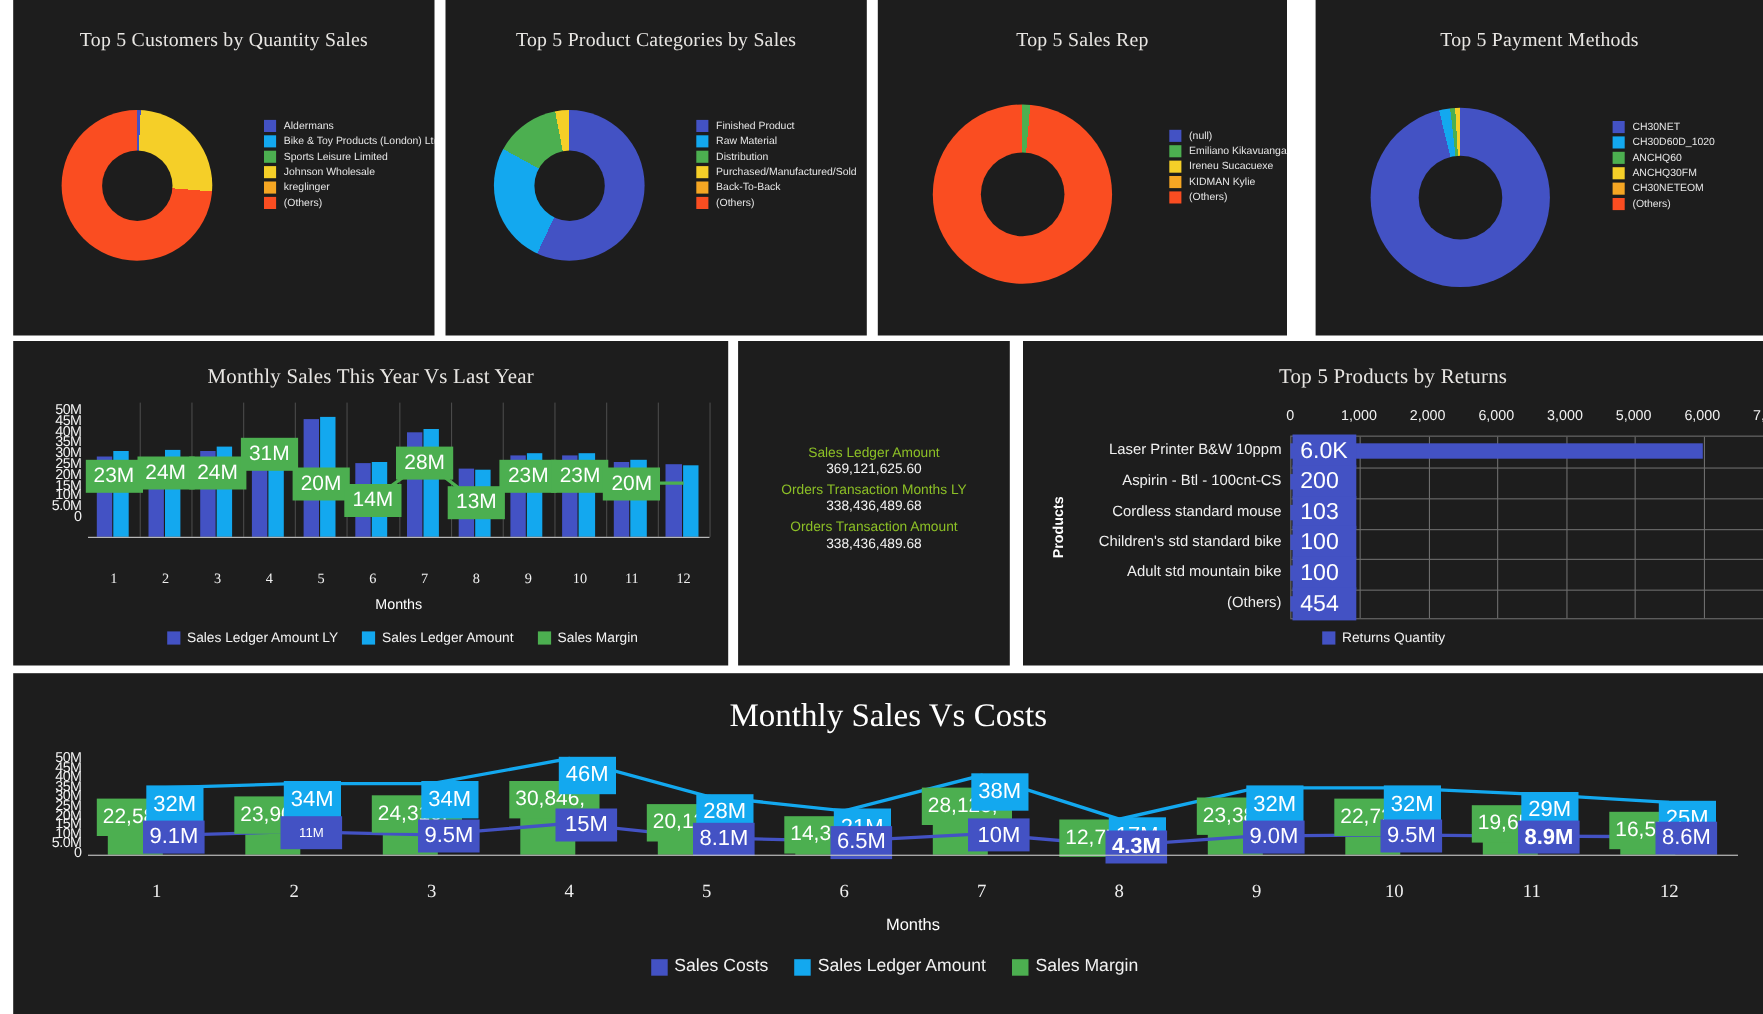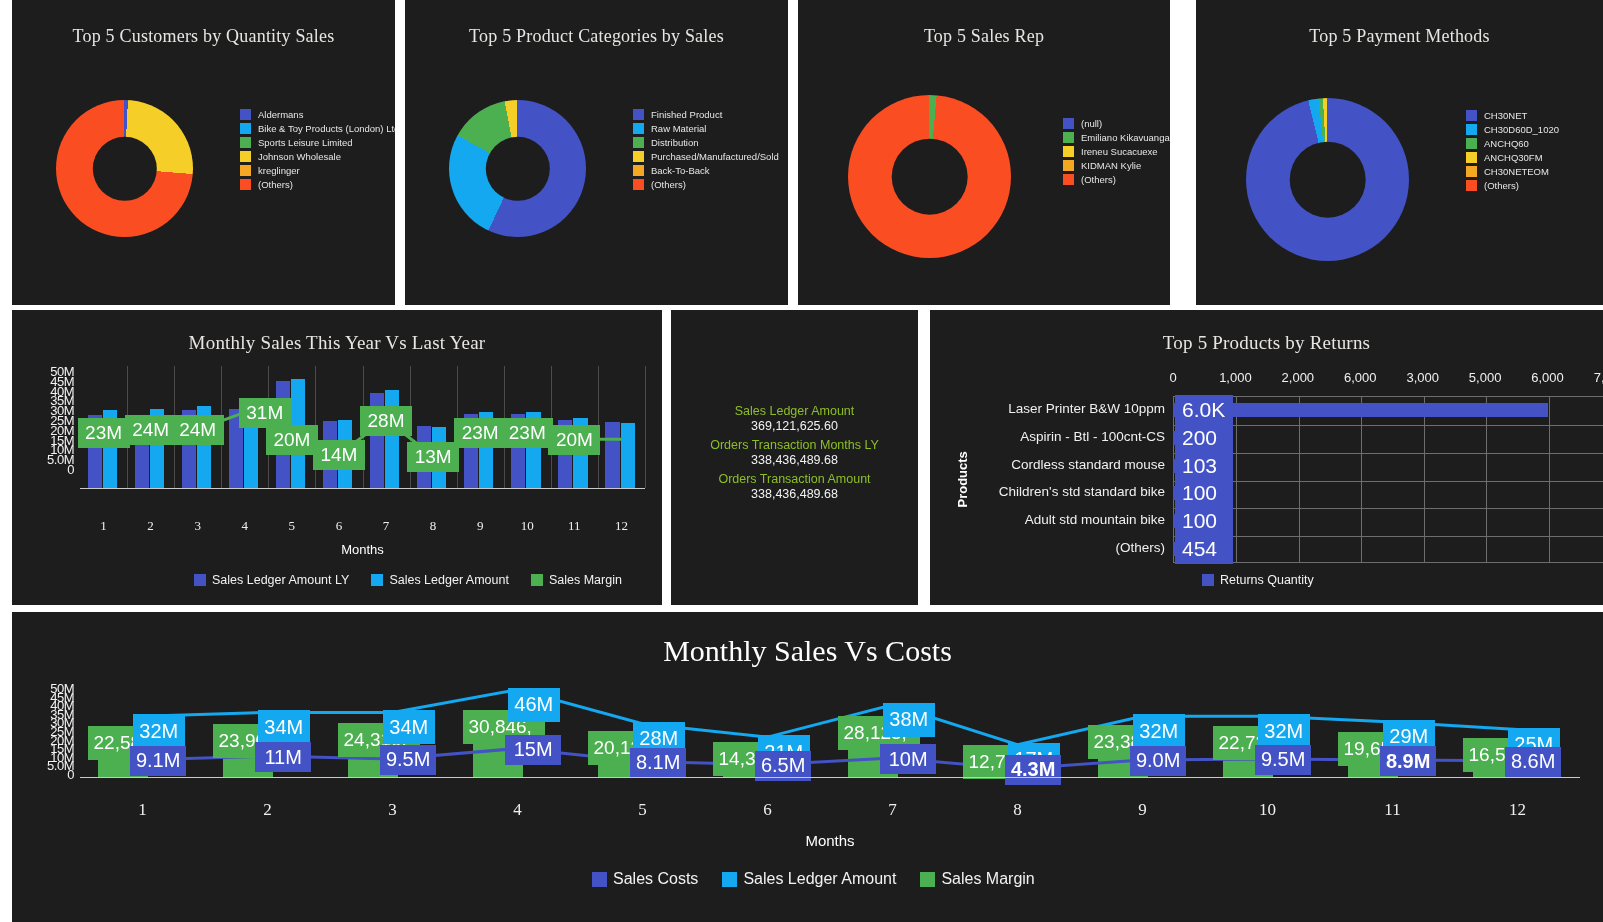--- a/index.html
+++ b/index.html
@@ -272,36 +272,36 @@
         <div class="bar" style="left: 478.367px; width: 14.125px; height: 68.32px; background: rgb(67, 82, 196);"></div>
         <div class="bar" style="left: 493.492px; width: 14.125px; height: 69.54px; background: rgb(19, 168, 239);"></div>
         <div class="bar" style="left: 525.45px; width: 14.125px; height: 65.88px; background: rgb(67, 82, 196);"></div>
         <div class="bar" style="left: 540.575px; width: 14.125px; height: 64.66px; background: rgb(19, 168, 239);"></div>
         <svg style="position: absolute; left: 0px; top: 0px; width: 565px; height: 122px; overflow: visible;">
           <polyline points="23.541666666666668,65.88 70.625,63.440000000000005 117.70833333333334,63.440000000000005 164.79166666666666,46.36 211.875,73.19999999999999 258.95833333333337,87.84 306.0416666666667,53.67999999999999 353.12500000000006,90.28 400.20833333333337,65.88 447.2916666666667,65.88 494.37500000000006,73.19999999999999 541.4583333333334,73.19999999999999" fill="none" stroke="#4caf50" stroke-width="3"></polyline>
         </svg>
         <div class="mlabel" style="left: -2.45833px; top: 51.88px; width: 52px; height: 30px; font-size: 19px;">23M</div>
         <div class="mlabel" style="left: 44.625px; top: 49.44px; width: 52px; height: 30px; font-size: 19px;">24M</div>
         <div class="mlabel" style="left: 91.7083px; top: 49.44px; width: 52px; height: 30px; font-size: 19px;">24M</div>
-        <div class="mlabel" style="left: 138.792px; top: 32.36px; width: 52px; height: 30px; font-size: 19px; margin-left: 20px;">31M</div>
+        <div class="mlabel" style="left: 138.792px; top: 32.36px; width: 52px; height: 30px; font-size: 19px;">31M</div>
         <div class="mlabel" style="left: 185.875px; top: 59.2px; width: 52px; height: 30px; font-size: 19px;">20M</div>
         <div class="mlabel" style="left: 232.958px; top: 73.84px; width: 52px; height: 30px; font-size: 19px;">14M</div>
         <div class="mlabel" style="left: 280.042px; top: 39.68px; width: 52px; height: 30px; font-size: 19px;">28M</div>
         <div class="mlabel" style="left: 327.125px; top: 76.28px; width: 52px; height: 30px; font-size: 19px;">13M</div>
         <div class="mlabel" style="left: 374.208px; top: 51.88px; width: 52px; height: 30px; font-size: 19px;">23M</div>
         <div class="mlabel" style="left: 421.292px; top: 51.88px; width: 52px; height: 30px; font-size: 19px;">23M</div>
         <div class="mlabel" style="left: 468.375px; top: 59.2px; width: 52px; height: 30px; font-size: 19px;">20M</div>
       </div>
 
     <div style="position:absolute;left:68px;top:178px;width:565px;height:1px;background:#c9c9c9;"></div>
 
     <div id="xcats1"></div>
     <div class="xtitle" style="left:68px;top:232px;width:565px;">Months</div>
 
-    <div class="blegend" style="left:140px;top:263px;margin-left:42px;">
+    <div class="blegend" style="left:140px;top:263px;">
       <div class="item">
           <span class="sw2" style="background:#4352c4"></span>
           <span class="t">Sales Ledger Amount LY</span>
         </div>
       <div class="item" style="margin-left:14px;">
           <span class="sw2" style="background:#13a8ef"></span>
           <span class="t">Sales Ledger Amount</span>
         </div>
       <div class="item" style="margin-left:14px;">
           <span class="sw2" style="background:#4caf50"></span>
@@ -445,21 +445,21 @@
         <div class="mlabel" style="position: absolute; left: 427.5px; top: 5.6px; width: 52.5px; height: 34px; font-size: 20px; background: rgb(19, 168, 239);">46M</div>
         <div class="mlabel" style="position: absolute; left: 552.5px; top: 39.8px; width: 52.5px; height: 34px; font-size: 20px; background: rgb(19, 168, 239);">28M</div>
         <div class="mlabel" style="position: absolute; left: 677.5px; top: 53.1px; width: 52.5px; height: 34px; font-size: 20px; background: rgb(19, 168, 239);">21M</div>
         <div class="mlabel" style="position: absolute; left: 802.5px; top: 20.8px; width: 52.5px; height: 34px; font-size: 20px; background: rgb(19, 168, 239);">38M</div>
         <div class="mlabel" style="position: absolute; left: 927.5px; top: 60.7px; width: 52.5px; height: 34px; font-size: 20px; background: rgb(19, 168, 239);">17M</div>
         <div class="mlabel" style="position: absolute; left: 1052.5px; top: 32.2px; width: 52.5px; height: 34px; font-size: 20px; background: rgb(19, 168, 239);">32M</div>
         <div class="mlabel" style="position: absolute; left: 1177.5px; top: 32.2px; width: 52.5px; height: 34px; font-size: 20px; background: rgb(19, 168, 239);">32M</div>
         <div class="mlabel" style="position: absolute; left: 1302.5px; top: 37.9px; width: 52.5px; height: 34px; font-size: 20px; background: rgb(19, 168, 239);">29M</div>
         <div class="mlabel" style="position: absolute; left: 1427.5px; top: 45.5px; width: 52.5px; height: 34px; font-size: 20px; background: rgb(19, 168, 239);">25M</div>
         <div class="mlabel" style="position: absolute; left: 50px; top: 63.71px; width: 56.25px; height: 30px; font-size: 20px; background: rgb(67, 82, 196);">9.1M</div>
-        <div class="mlabel" style="position: absolute; left: 175px; top: 60.1px; width: 56.25px; height: 30px; font-size: 20px; background: rgb(67, 82, 196);">11M</div>
+        <div class="mlabel" style="position: absolute; left: 175px; top: 60.1px; width: 56.25px; height: 30px; font-size: 12px; background: rgb(67, 82, 196);">11M</div>
         <div class="mlabel" style="position: absolute; left: 300px; top: 62.95px; width: 56.25px; height: 30px; font-size: 20px; background: rgb(67, 82, 196);">9.5M</div>
         <div class="mlabel" style="position: absolute; left: 425px; top: 52.5px; width: 56.25px; height: 30px; font-size: 20px; background: rgb(67, 82, 196);">15M</div>
         <div class="mlabel" style="position: absolute; left: 550px; top: 65.61px; width: 56.25px; height: 30px; font-size: 20px; background: rgb(67, 82, 196);">8.1M</div>
         <div class="mlabel" style="position: absolute; left: 675px; top: 68.65px; width: 56.25px; height: 30px; font-size: 20px; background: rgb(67, 82, 196);">6.5M</div>
         <div class="mlabel" style="position: absolute; left: 800px; top: 62px; width: 56.25px; height: 30px; font-size: 20px; background: rgb(67, 82, 196);">10M</div>
         <div class="mlabel" style="position: absolute; left: 925px; top: 72.83px; width: 56.25px; height: 30px; font-size: 20px; background: rgb(67, 82, 196); font-weight: bold;">4.3M</div>
         <div class="mlabel" style="position: absolute; left: 1050px; top: 63.9px; width: 56.25px; height: 30px; font-size: 20px; background: rgb(67, 82, 196);">9.0M</div>
         <div class="mlabel" style="position: absolute; left: 1175px; top: 62.95px; width: 56.25px; height: 30px; font-size: 20px; background: rgb(67, 82, 196);">9.5M</div>
         <div class="mlabel" style="position: absolute; left: 1300px; top: 64.09px; width: 56.25px; height: 30px; font-size: 20px; background: rgb(67, 82, 196); font-weight: bold;">8.9M</div>
         <div class="mlabel" style="position: absolute; left: 1425px; top: 64.66px; width: 56.25px; height: 30px; font-size: 20px; background: rgb(67, 82, 196);">8.6M</div>

